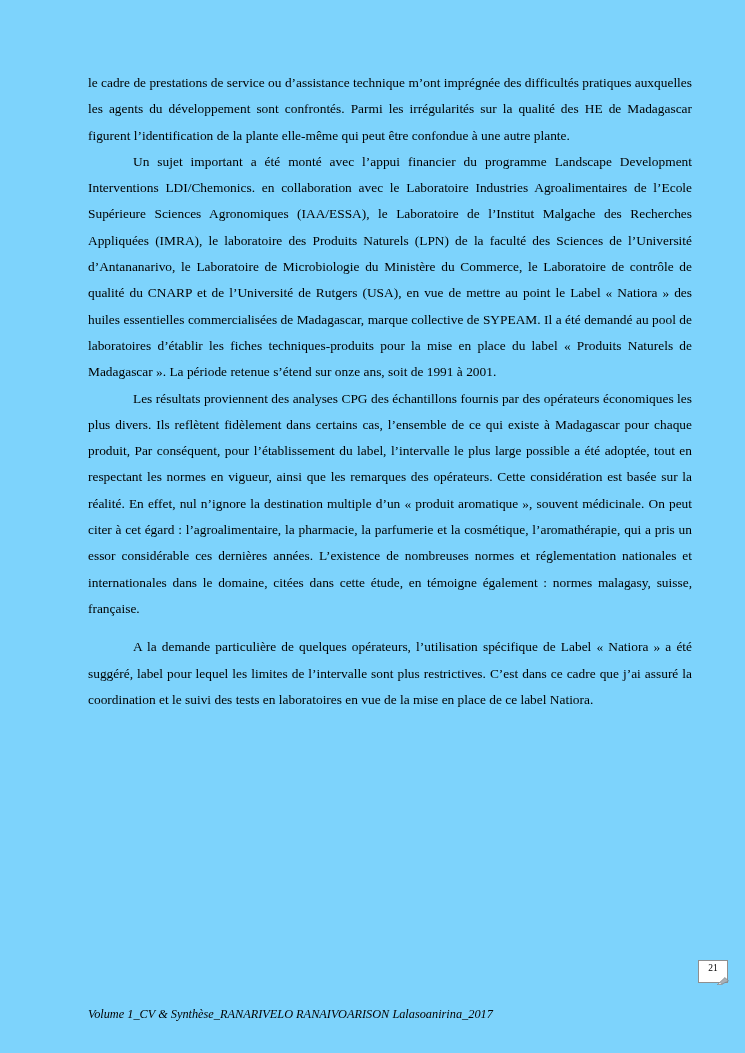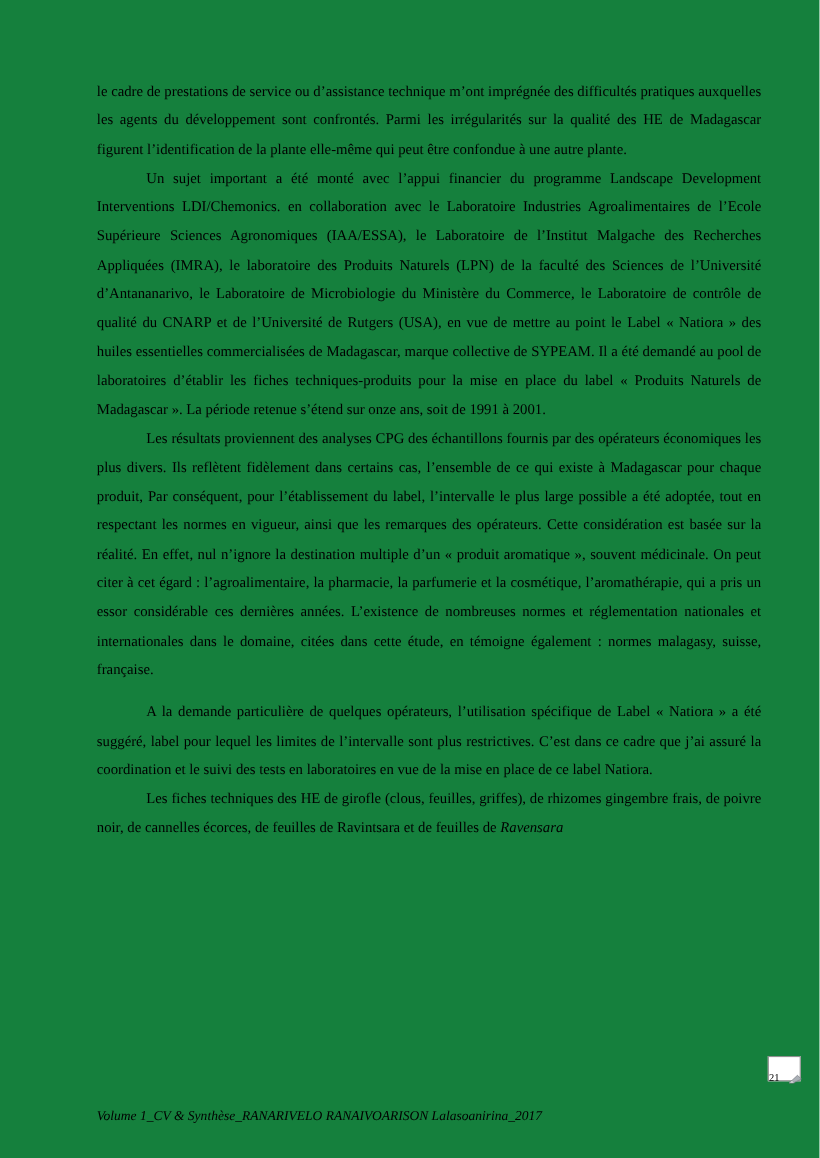--- a/index.html
+++ b/index.html
@@ -3,21 +3,21 @@
 <meta charset="utf-8">
 <style>
   * { margin: 0; padding: 0; box-sizing: border-box; }
   html, body { background: #ffffff; }
   body { font-family: "Liberation Serif", serif; }
 
   .page {
     position: relative;
     width: 745px;
     height: 1053px;
-    background: #15803d;
+    background: #7dd3fc;
     overflow: hidden;
     color: #000000;
   }
 
   .content {
     position: absolute;
     left: 88px;
     top: 70px;
     width: 604px;
     font-size: 13.4px;
@@ -60,22 +60,22 @@
   .pagenum-box {
     position: absolute;
     right: 17px;
     top: 960px;
     width: 30px;
     height: 23px;
     border: 1px solid #8f8f8f;
     background: #ffffff;
     font-size: 9.5px;
     line-height: 13px;
-    text-align: left;
-    padding-top: 14px;
+    text-align: center;
+    padding-top: 1px;
   }
   .pagenum-box .corner {
     position: absolute;
     right: -3px;
     bottom: -4px;
     display: block;
   }
 </style>
 </head>
 <body>
@@ -86,21 +86,20 @@
 
     <p class="para no-indent">le cadre de prestations de service ou d’assistance technique m’ont imprégnée des difficultés pratiques auxquelles les agents du développement sont confrontés. Parmi les irrégularités sur la qualité des HE de Madagascar figurent l’identification de la plante elle-même qui peut être confondue à une autre plante.</p>
 
 
     <p class="para">Un sujet important a été monté avec l’appui financier du programme Landscape Development Interventions LDI/Chemonics. en collaboration avec le Laboratoire Industries Agroalimentaires de l’Ecole Supérieure Sciences Agronomiques (IAA/ESSA), le Laboratoire de l’Institut Malgache des Recherches Appliquées (IMRA), le laboratoire des Produits Naturels (LPN) de la faculté des Sciences de l’Université d’Antananarivo, le Laboratoire de Microbiologie du Ministère du Commerce, le Laboratoire de contrôle de qualité du CNARP et de l’Université de Rutgers (USA), en vue de mettre au point le Label « Natiora » des huiles essentielles commercialisées de Madagascar, marque collective de SYPEAM. Il a été demandé au pool de laboratoires d’établir les fiches techniques-produits pour la mise en place du label « Produits Naturels de Madagascar ». La période retenue s’étend sur onze ans, soit de 1991 à 2001.</p>
 
     <p class="para">Les résultats proviennent des analyses CPG des échantillons fournis par des opérateurs économiques les plus divers. Ils reflètent fidèlement dans certains cas, l’ensemble de ce qui existe à Madagascar pour chaque produit, Par conséquent, pour l’établissement du label, l’intervalle le plus large possible a été adoptée, tout en respectant les normes en vigueur, ainsi que les remarques des opérateurs. Cette considération est basée sur la réalité. En effet, nul n’ignore la destination multiple d’un « produit aromatique », souvent médicinale. On peut citer à cet égard : l’agroalimentaire, la pharmacie, la parfumerie et la cosmétique, l’aromathérapie, qui a pris un essor considérable ces dernières années. L’existence de nombreuses normes et réglementation nationales et internationales dans le domaine, citées dans cette étude, en témoigne également : normes malagasy, suisse, française.</p>
 
     <p class="para space-before">A la demande particulière de quelques opérateurs, l’utilisation spécifique de Label « Natiora » a été suggéré, label pour lequel les limites de l’intervalle sont plus restrictives. C’est dans ce cadre que j’ai assuré la coordination et le suivi des tests en laboratoires en vue de la mise en place de ce label Natiora.</p>
 
-    <p class="para"><span>Les fiches techniques des HE de girofle (clous, feuilles, griffes), de rhizomes gingembre frais, de poivre noir, de cannelles écorces, de feuilles de Ravintsara et de feuilles de</span> <span class="italic">Ravensara</span></p>
 
   </div>
 
   <div class="pagenum-box">
     <span>21</span>
     <svg class="corner" width="14" height="12" viewBox="0 0 14 12" aria-hidden="true">
       <path d="M1.5 10.5 L9 3.5 L12.5 7 L5 10.5 Z" fill="#aab0b6" stroke="#7d8287" stroke-width="0.7"></path>
       <path d="M1.5 10.5 L4 8.2 L6.2 10.5 Z" fill="#e8eaec" stroke="#7d8287" stroke-width="0.5"></path>
     </svg>
   </div>

